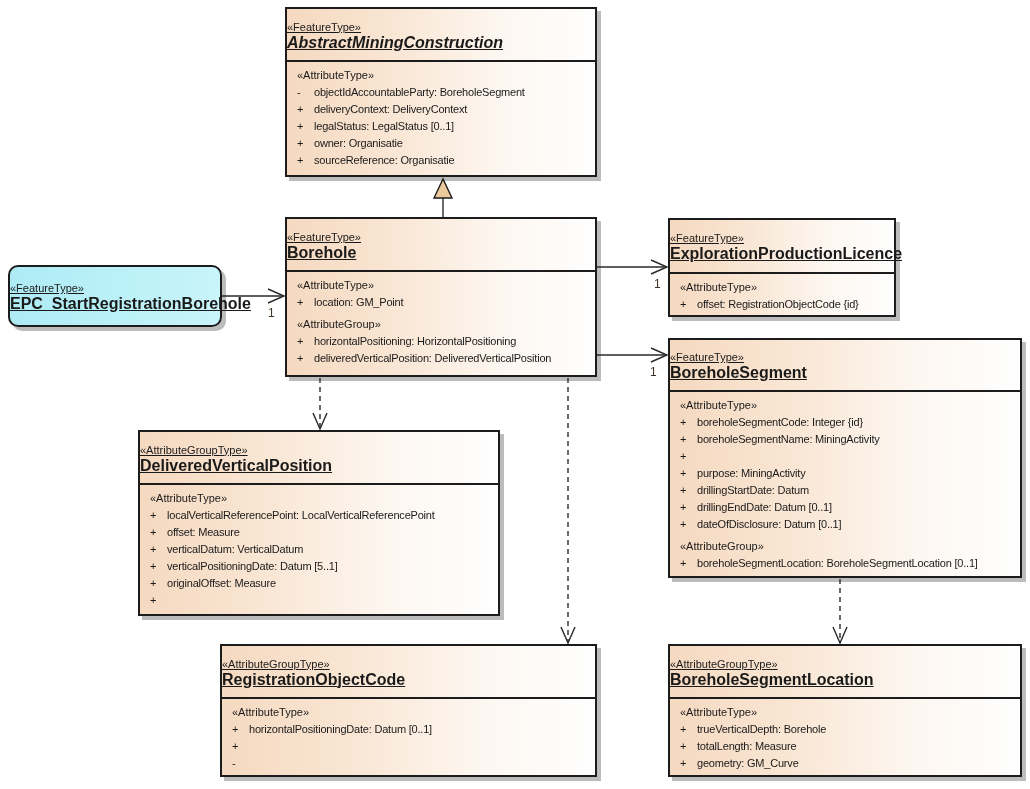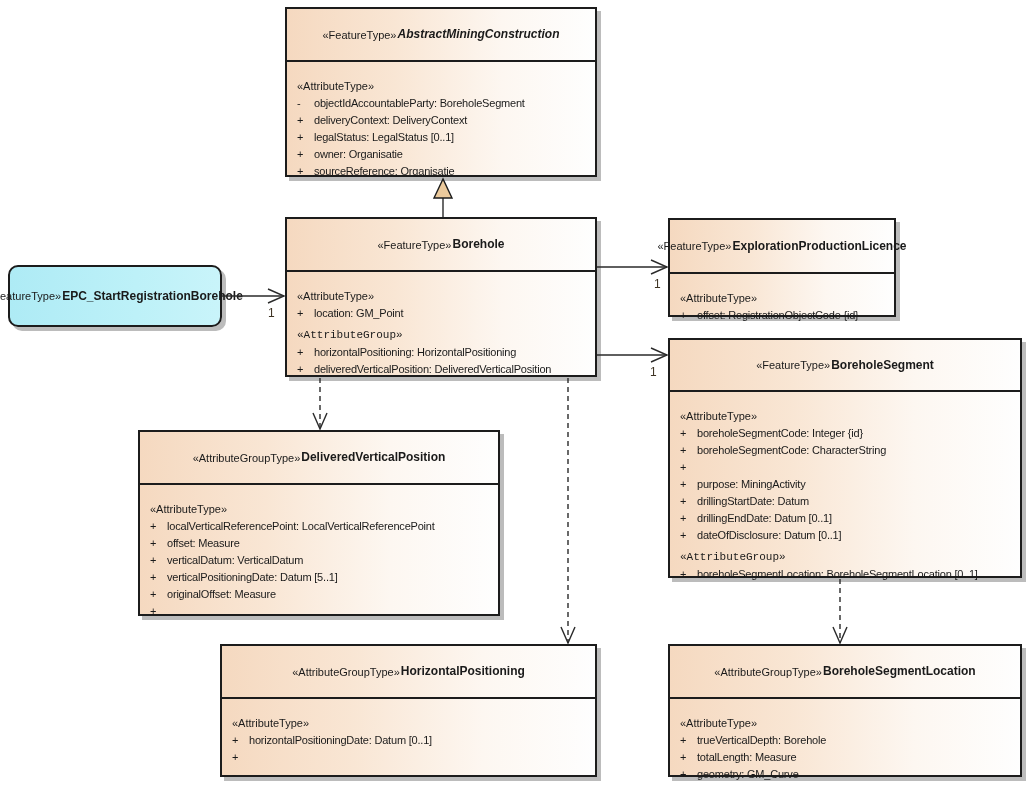--- a/index.html
+++ b/index.html
@@ -10,30 +10,30 @@
   .uml-box{
     position:absolute;border:2px solid #1c1c1c;box-sizing:border-box;
     background:linear-gradient(90deg,#f5d9c0 0%,#f9e6d4 35%,#fdf7f1 70%,#fefefe 100%);
     box-shadow:4px 4px 0 #bcbcbc;
   }
   .uml-box.cyan{
     background:linear-gradient(90deg,#aeebf5 0%,#bdf1f8 60%,#c9f4fa 100%);
     border-radius:10px;
   }
   .hdr{
-    display:flex;justify-content:center;align-items:center;
-    box-sizing:border-box;gap:1px;
+    display:flex;flex-direction:column;justify-content:center;align-items:flex-start;
+    box-sizing:border-box;gap:1px;text-decoration:underline;
   }
   .hdr.with-body{border-bottom:2px solid #1c1c1c;}
   .stereo{font-size:11px;line-height:14px;}
-  .cname{font-size:12px;font-weight:bold;line-height:15px;}
+  .cname{font-size:16px;font-weight:bold;line-height:15px;}
   .cname.italic{font-style:italic;}
-  .body{padding:16px 2px 0 10px;}
+  .body{padding:5px 2px 0 10px;}
   .sec-heading{font-size:11px;line-height:17px;white-space:nowrap;}
-  .sec-heading.later{margin-top:5px;font-family:Liberation Mono, monospace;}
+  .sec-heading.later{margin-top:5px;}
   .attr-row{display:flex;font-size:11px;line-height:17px;white-space:nowrap;letter-spacing:-0.2px;}
   .attr-row .sign{width:17px;flex:none;}
   svg#connectors{position:absolute;left:0;top:0;pointer-events:none;}
   svg#connectors text{font-family:"Liberation Sans",sans-serif;font-size:12px;fill:#3f3424;}
 </style>
 </head>
 <body>
 
 <div id="canvas">
     <div class="uml-box" style="left: 285px; top: 7px; width: 312px; height: 170px;">
@@ -112,21 +112,21 @@
         <div class="cname">BoreholeSegment</div>
       </div>
       <div class="body">
         <div class="sec-heading">«AttributeType»</div>
         <div class="attr-row">
           <span class="sign">+</span>
           <span>boreholeSegmentCode: Integer {id}</span>
         </div>
         <div class="attr-row">
           <span class="sign">+</span>
-          <span>boreholeSegmentCode: CharacterString</span>
+          <span>boreholeSegmentName: MiningActivity</span>
         </div>
         <div class="attr-row">
           <span class="sign">+</span>
         </div>
         <div class="attr-row">
           <span class="sign">+</span>
           <span>purpose: MiningActivity</span>
         </div>
         <div class="attr-row">
           <span class="sign">+</span>
@@ -175,21 +175,21 @@
           <span>originalOffset: Measure</span>
         </div>
         <div class="attr-row">
           <span class="sign">+</span>
         </div>
       </div>
     </div>
     <div class="uml-box" style="left: 220px; top: 644px; width: 377px; height: 133px;">
       <div class="hdr with-body" style="height: 53px;">
         <div class="stereo">«AttributeGroupType»</div>
-        <div class="cname">HorizontalPositioning</div>
+        <div class="cname">RegistrationObjectCode</div>
       </div>
       <div class="body">
         <div class="sec-heading">«AttributeType»</div>
         <div class="attr-row">
           <span class="sign">+</span>
           <span>horizontalPositioningDate: Datum [0..1]</span>
         </div>
         <div class="attr-row">
           <span class="sign">+</span>
         </div>

